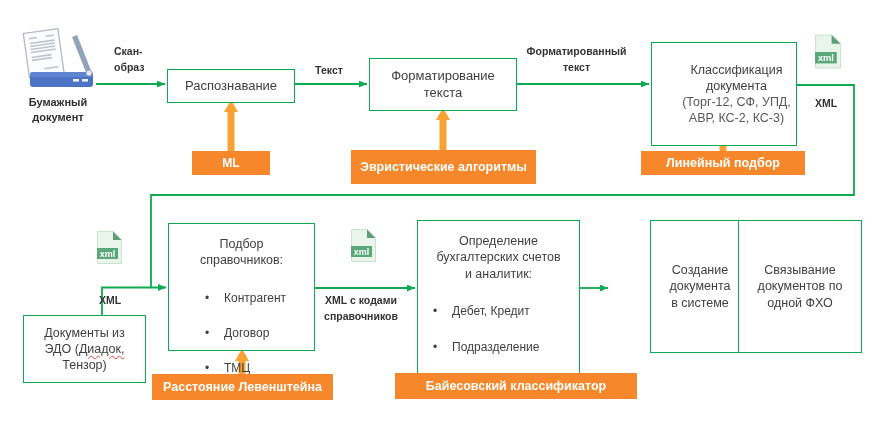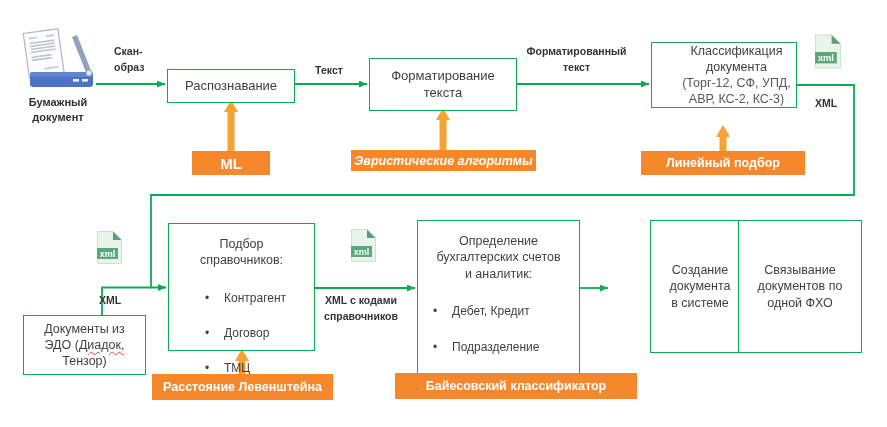--- a/index.html
+++ b/index.html
@@ -137,28 +137,28 @@
   <div class="lbl ctr" style="left:801px;top:95px;width:50px;">XML</div>
   <div class="lbl ctr" style="left:85px;top:292px;width:50px;">XML</div>
   <div class="lbl ctr" style="left:316px;top:292px;width:90px;">XML с кодами
 справочников</div>
 
   <div class="gbox" style="left:167px;top:69px;width:128px;height:34px;font-size:13px;">Распознавание</div>
 
   <div class="gbox" style="left:369px;top:58px;width:148px;height:53px;font-size:13px;">Форматирование
 текста</div>
 
-  <div class="gbox" style="left:651px;top:42px;width:146px;height:66px;padding-left:25px;">
+  <div class="gbox" style="left:651px;top:42px;width:146px;height:104px;padding-left:25px;">
     <span>Классификация
 документа</span>
     <span class="sub">(Торг-12, СФ, УПД,
 АВР, КС-2, КС-3)</span>
   </div>
 
-  <div class="gbox" style="left:23px;top:315px;width:123px;height:60px;">
+  <div class="gbox" style="left:23px;top:315px;width:123px;height:68px;">
     <span>Документы из</span>
     <span><span>ЭДО (</span><span class="misspelled">Диадок,</span></span>
     <span>Тензор)</span>
   </div>
 
   <div id="podbor" class="gbox listbox" style="left:168px;top:223px;width:147px;height:128px;">
     <span>Подбор
 справочников:</span>
     <ul>
       <li>Контрагент</li>
@@ -179,19 +179,19 @@
   </div>
 
   <div class="gbox" style="left:610px;top:220px;width:100px;height:133px;margin-left:40px;">Создание
 документа
 в системе</div>
 
   <div class="gbox" style="left:738px;top:220px;width:124px;height:133px;">Связывание
 документов по
 одной ФХО</div>
 
-  <div class="tag" style="left:192px;top:151px;width:78px;height:24px;font-size:15px;">ML</div>
-  <div class="tag" style="left:351px;top:150px;width:185px;height:21px;font-style:italic;">Эвристические алгоритмы</div>
+  <div class="tag" style="left:192px;top:151px;width:78px;height:24px;font-size:12px;">ML</div>
+  <div class="tag" style="left:351px;top:150px;width:185px;height:34px;">Эвристические алгоритмы</div>
   <div class="tag" style="left:641px;top:151px;width:164px;height:24px;">Линейный подбор</div>
   <div class="tag" style="left:152px;top:374px;width:181px;height:26px;">Расстояние Левенштейна</div>
   <div class="tag" style="left:395px;top:373px;width:242px;height:26px;">Байесовский классификатор</div>
 
 </div>
 
 </body></html>

